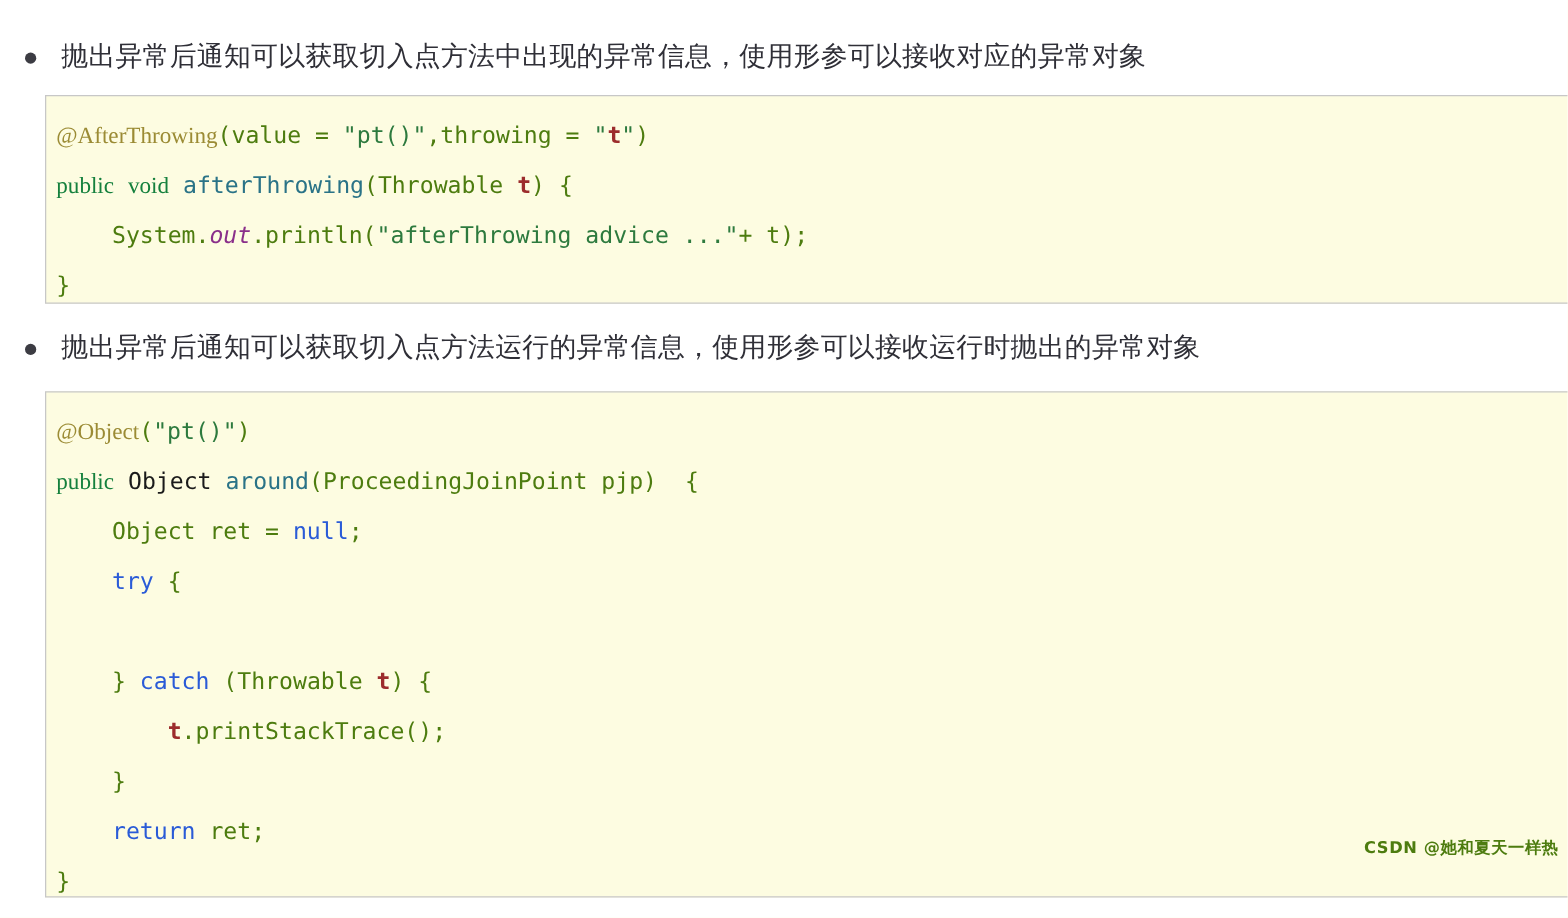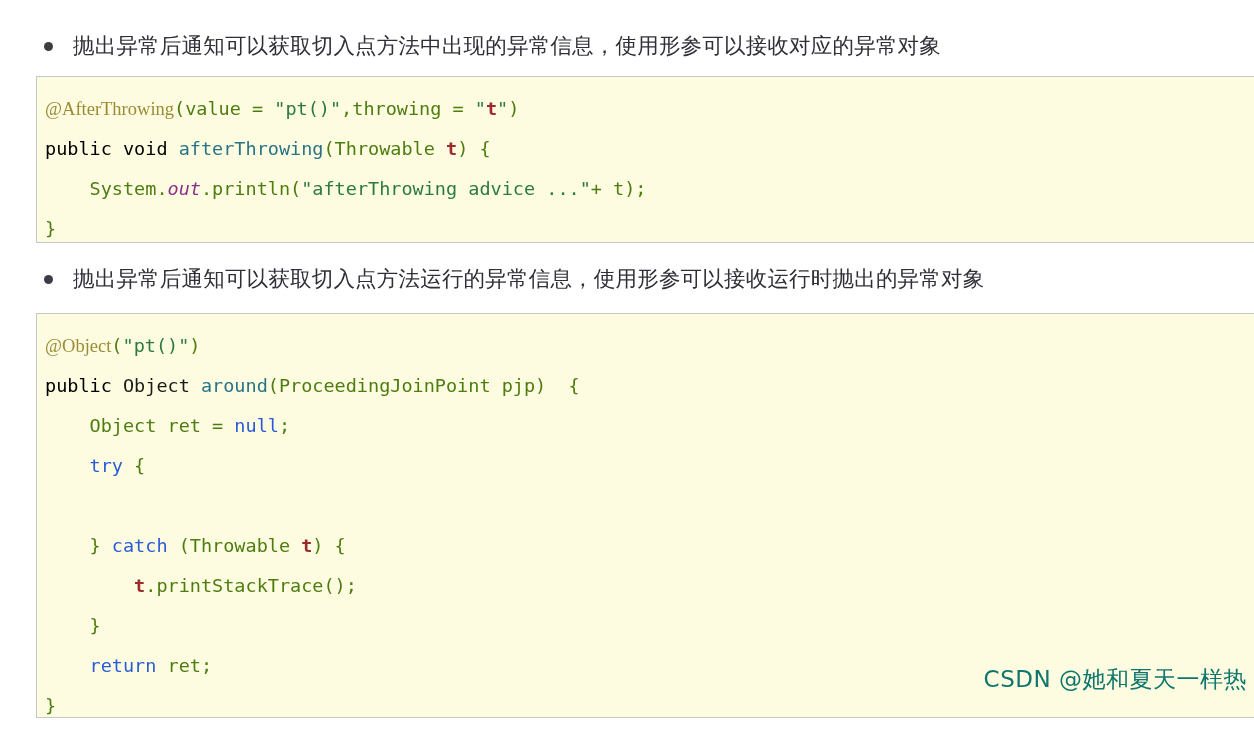--- a/index.html
+++ b/index.html
@@ -12,21 +12,21 @@
     height: 734px;
     overflow: hidden;
     font-family: "Liberation Sans", sans-serif;
     position: relative;
   }
 
   
   .bullet-row {
     display: flex;
     align-items: flex-start;
-    padding-left: 44px;
+    padding-left: 20px;
   }
   .bullet-dot {
     width: 9px;
     height: 9px;
     border-radius: 50%;
     background: #3c3c43;
     flex: 0 0 auto;
     margin-top: 13px;
     margin-right: 20px;
   }
@@ -54,21 +54,21 @@
   .code-block .code-inner {
     padding: 12px 0 12px 8px;
   }
   .code-line {
     white-space: pre;
     height: 40px;
   }
 
   
   .t-anno     { color: #9b8b34; font-family: Liberation Serif, serif; }
-  .t-kw       { color: #000000; }
+  .t-kw       { color: #15803d; font-family: Liberation Serif, serif; }
   .t-kw2      { color: #2a5bd7; }
   .t-str      { color: #2d7a3e; }
   .t-type     { color: #1a1a1a; }
   .t-meth     { color: #2a7387; margin-top: 14px; }
   .t-field    { color: #8a2f8a; font-style: italic; }
   .t-var      { color: #9c2c2c; font-weight: bold; }
   .t-plain    { color: #4d7c0f; }
 
   
   #code-block-1 {
@@ -88,26 +88,27 @@
   }
 
   #bullet-1 { position: absolute; left: 0; top: 29px; }
   #bullet-2 { position: absolute; left: 0; top: 262px; }
 
   
   .watermark {
     position: absolute;
     right: 14px;
     bottom: 18px;
-    font-size: 23px;
-    color: #0f766e;
+    font-size: 13px;
+    color: #4d7c0f;
     font-family: "DejaVu Sans", "Liberation Sans", sans-serif;
     letter-spacing: 0.5px;
     white-space: nowrap;
     user-select: none;
+    font-weight: bold;
   }
 </style>
 </head>
 <body>
 
 <div class="bullet-row" id="bullet-1">
   <span class="bullet-dot"></span>
   <span class="bullet-text">抛出异常后通知可以获取切入点方法中出现的异常信息，使用形参可以接收对应的异常对象</span>
 </div>
 

